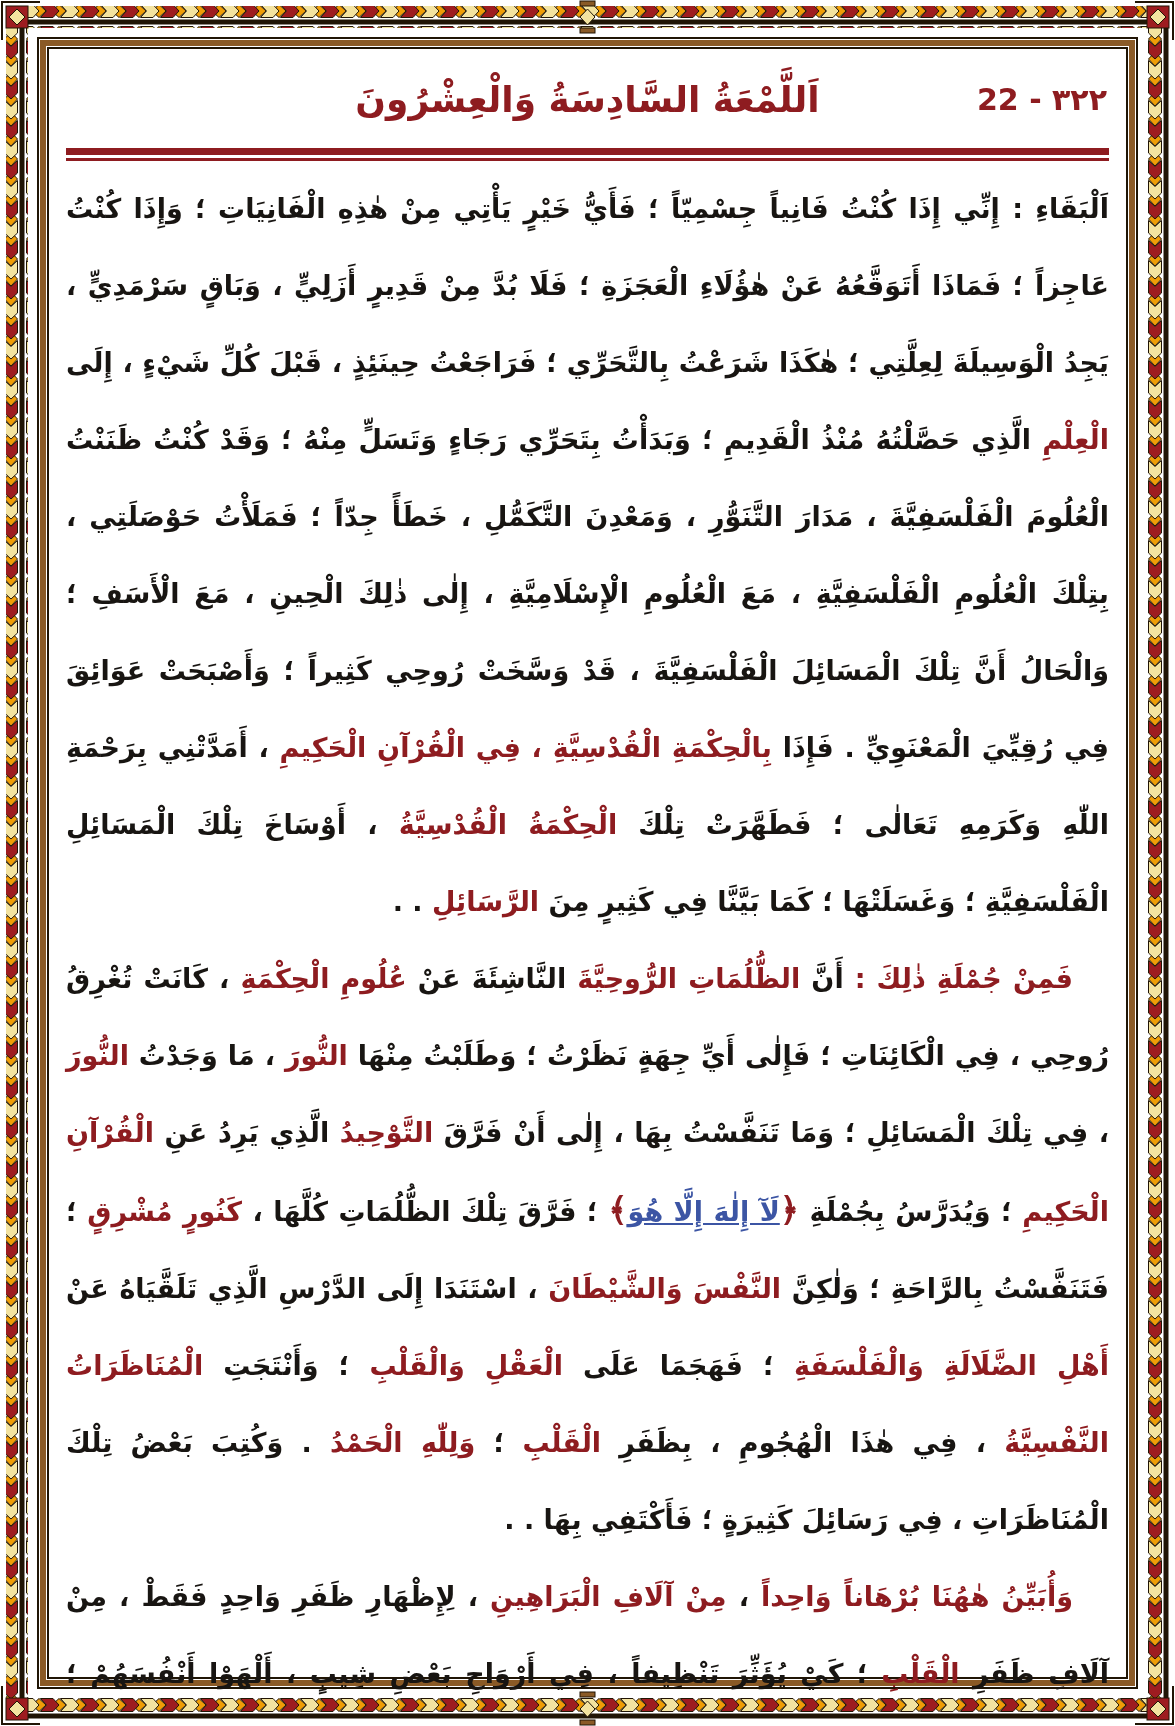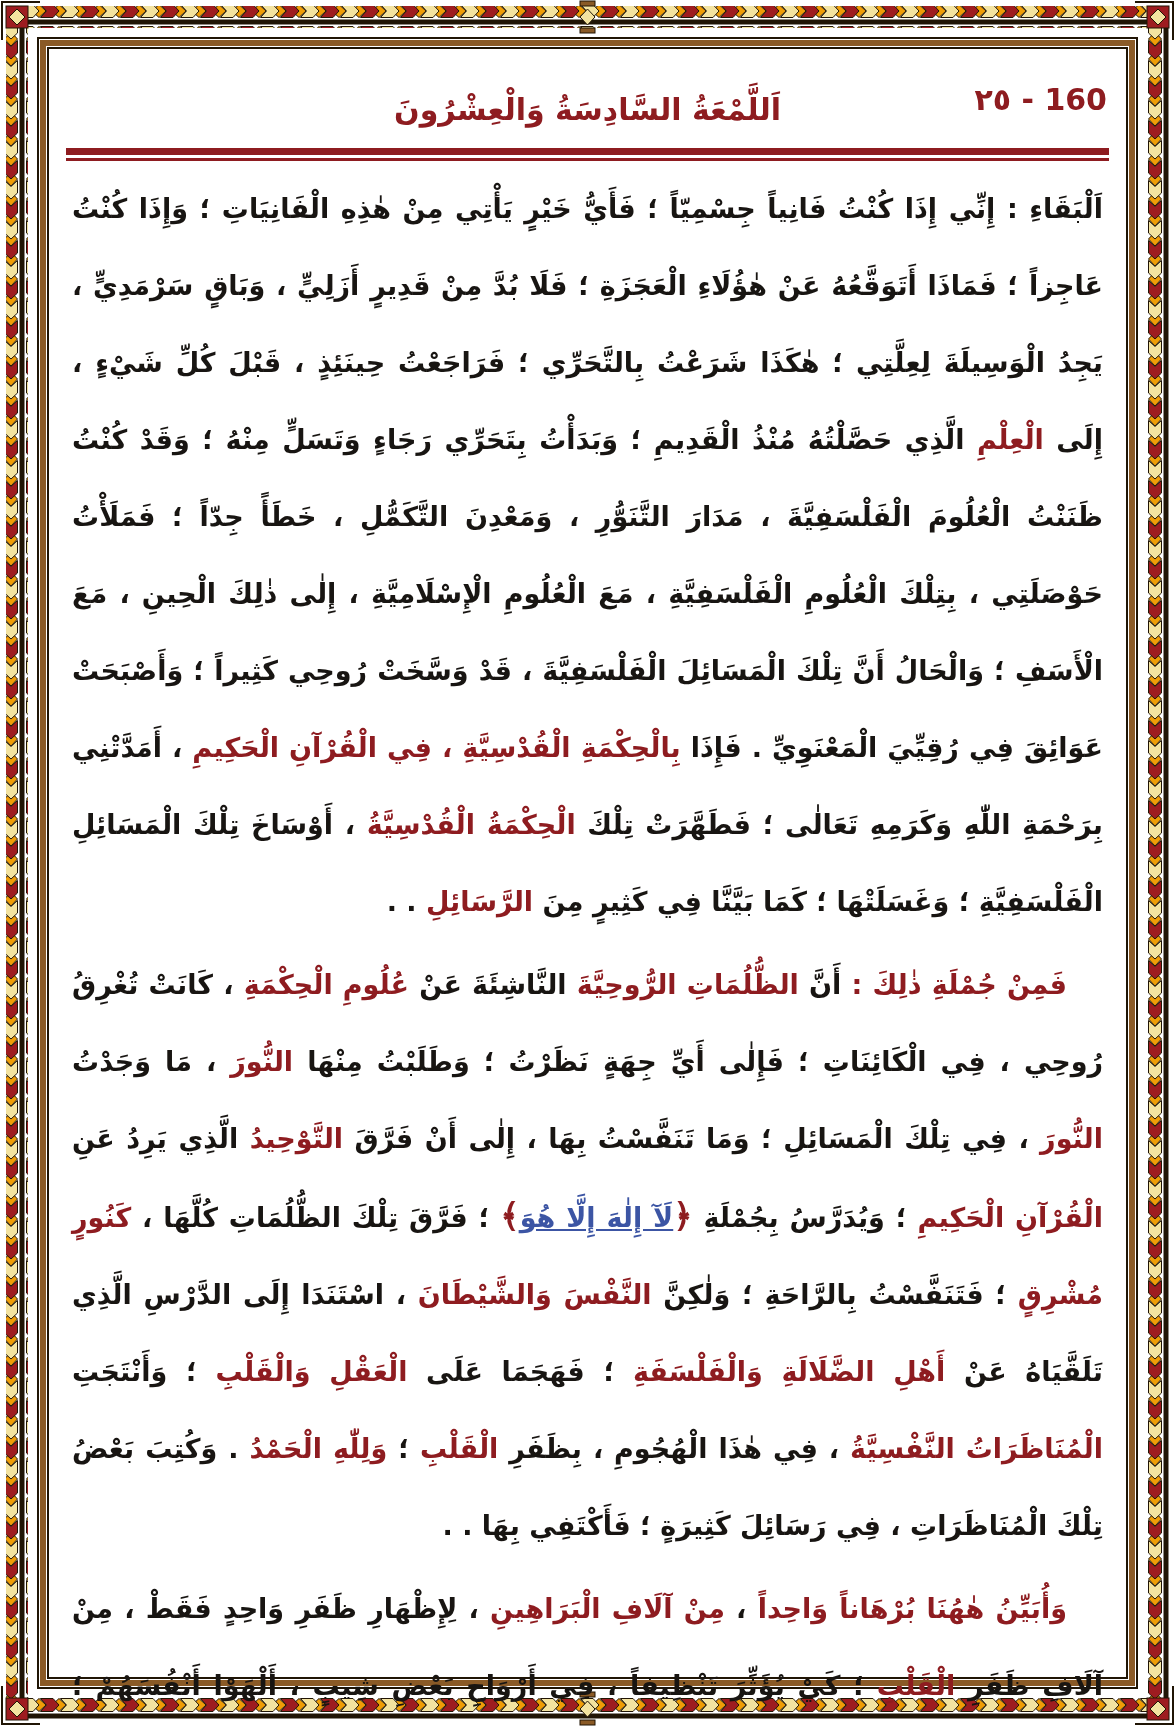--- a/index.html
+++ b/index.html
@@ -27,34 +27,34 @@
     position:absolute;inset:50px;
     padding:26px 16px 0 16px;
     direction:rtl;
   }
   .header{position:relative;height:58px;}
   .page-number{
     position:absolute;top:6px;right:2px;
     color:var(--maroon);font-weight:bold;font-size:30px;letter-spacing:1px;
   }
   .page-title{
-    position:absolute;top:16px;left:50%;transform:translateX(-50%);
-    color:var(--maroon);font-weight:bold;font-size:30px;white-space:nowrap;
+    position:absolute;top:3px;left:50%;transform:translateX(-50%);
+    color:var(--maroon);font-weight:bold;font-size:36px;white-space:nowrap;
   }
   .rule{margin-top:14px;}
   .rule-top{height:7px;background:var(--maroon);}
   .rule-bottom{height:3px;background:var(--maroon);margin-top:3px;}
   .body-text{
     margin-top:9px;
     color:var(--ink);
     font-size:27px;font-weight:bold;
     line-height:77px;
     text-align:justify;
   }
-  .para{margin:6px;}
+  .para{margin:0;}
   .para.indent{text-indent:36px;}
   .seg-ink{color:var(--ink);}
   .seg-maroon{color:var(--maroon);}
   .seg-blue{color:var(--blue);text-decoration:underline;}
   .seg-bracket{color:var(--maroon);font-size:33px;}
 </style>
 </head>
 <body>
 
 <div class="page">
@@ -127,21 +127,21 @@
 
     <g>
       <rect class="hairline" x="38" y="38" width="1099" height="1650"></rect>
       <rect class="brownband" x="43" y="43" width="1089" height="1640"></rect>
       <rect class="hairline" x="48" y="48" width="1079" height="1630"></rect>
     </g>
   </svg>
 
   <div class="content">
     <div class="header">
-      <div class="page-number">160 - ٢٥</div>
+      <div class="page-number">٣٢٢ - 22</div>
       <div class="page-title">اَللَّمْعَةُ السَّادِسَةُ وَالْعِشْرُونَ</div>
     </div>
     <div class="rule">
       <div class="rule-top"></div>
       <div class="rule-bottom"></div>
     </div>
     <div class="body-text" lang="ar" dir="rtl">
         <p class="para"><span class="seg-ink">اَلْبَقَاءِ : إِنِّي إِذَا كُنْتُ فَانِياً جِسْمِيّاً ؛ فَأَيُّ خَيْرٍ يَأْتِي مِنْ هٰذِهِ الْفَانِيَاتِ ؛ وَإِذَا كُنْتُ عَاجِزاً ؛ فَمَاذَا أَتَوَقَّعُهُ عَنْ هٰؤُلَاءِ الْعَجَزَةِ ؛ فَلَا بُدَّ مِنْ قَدِيرٍ أَزَلِيٍّ ، وَبَاقٍ سَرْمَدِيٍّ ، يَجِدُ الْوَسِيلَةَ لِعِلَّتِي ؛ هٰكَذَا شَرَعْتُ بِالتَّحَرِّي ؛ فَرَاجَعْتُ حِينَئِذٍ ، قَبْلَ كُلِّ شَيْءٍ ، إِلَى </span><span class="seg-maroon">الْعِلْمِ</span><span class="seg-ink"> الَّذِي حَصَّلْتُهُ مُنْذُ الْقَدِيمِ ؛ وَبَدَأْتُ بِتَحَرِّي رَجَاءٍ وَتَسَلٍّ مِنْهُ ؛ وَقَدْ كُنْتُ ظَنَنْتُ الْعُلُومَ الْفَلْسَفِيَّةَ ، مَدَارَ التَّنَوُّرِ ، وَمَعْدِنَ التَّكَمُّلِ ، خَطَأً جِدّاً ؛ فَمَلَأْتُ حَوْصَلَتِي ، بِتِلْكَ الْعُلُومِ الْفَلْسَفِيَّةِ ، مَعَ الْعُلُومِ الْإِسْلَامِيَّةِ ، إِلٰى ذٰلِكَ الْحِينِ ، مَعَ الْأَسَفِ ؛ وَالْحَالُ أَنَّ تِلْكَ الْمَسَائِلَ الْفَلْسَفِيَّةَ ، قَدْ وَسَّخَتْ رُوحِي كَثِيراً ؛ وَأَصْبَحَتْ عَوَائِقَ فِي رُقِيِّيَ الْمَعْنَوِيِّ . فَإِذَا </span><span class="seg-maroon">بِالْحِكْمَةِ الْقُدْسِيَّةِ ، فِي الْقُرْآنِ الْحَكِيمِ</span><span class="seg-ink"> ، أَمَدَّتْنِي بِرَحْمَةِ اللّٰهِ وَكَرَمِهِ تَعَالٰى ؛ فَطَهَّرَتْ تِلْكَ </span><span class="seg-maroon">الْحِكْمَةُ الْقُدْسِيَّةُ</span><span class="seg-ink"> ، أَوْسَاخَ تِلْكَ الْمَسَائِلِ الْفَلْسَفِيَّةِ ؛ وَغَسَلَتْهَا ؛ كَمَا بَيَّنَّا فِي كَثِيرٍ مِنَ </span><span class="seg-maroon">الرَّسَائِلِ</span><span class="seg-ink"> . .</span></p>
         <p class="para indent"><span class="seg-maroon">فَمِنْ جُمْلَةِ ذٰلِكَ :</span><span class="seg-ink"> أَنَّ </span><span class="seg-maroon">الظُّلُمَاتِ الرُّوحِيَّةَ</span><span class="seg-ink"> النَّاشِئَةَ عَنْ </span><span class="seg-maroon">عُلُومِ الْحِكْمَةِ</span><span class="seg-ink"> ، كَانَتْ تُغْرِقُ رُوحِي ، فِي الْكَائِنَاتِ ؛ فَإِلٰى أَيِّ جِهَةٍ نَظَرْتُ ؛ وَطَلَبْتُ مِنْهَا </span><span class="seg-maroon">النُّورَ</span><span class="seg-ink"> ، مَا وَجَدْتُ </span><span class="seg-maroon">النُّورَ</span><span class="seg-ink"> ، فِي تِلْكَ الْمَسَائِلِ ؛ وَمَا تَنَفَّسْتُ بِهَا ، إِلٰى أَنْ فَرَّقَ </span><span class="seg-maroon">التَّوْحِيدُ</span><span class="seg-ink"> الَّذِي يَرِدُ عَنِ </span><span class="seg-maroon">الْقُرْآنِ الْحَكِيمِ</span><span class="seg-ink"> ؛ وَيُدَرَّسُ بِجُمْلَةِ </span><span class="seg-bracket">﴿</span><span class="seg-blue">لَآ إِلٰهَ إِلَّا هُوَ</span><span class="seg-bracket">﴾</span><span class="seg-ink"> ؛ فَرَّقَ تِلْكَ الظُّلُمَاتِ كُلَّهَا ، </span><span class="seg-maroon">كَنُورٍ مُشْرِقٍ</span><span class="seg-ink"> ؛ فَتَنَفَّسْتُ بِالرَّاحَةِ ؛ وَلٰكِنَّ </span><span class="seg-maroon">النَّفْسَ وَالشَّيْطَانَ</span><span class="seg-ink"> ، اسْتَنَدَا إِلَى الدَّرْسِ الَّذِي تَلَقَّيَاهُ عَنْ </span><span class="seg-maroon">أَهْلِ الضَّلَالَةِ وَالْفَلْسَفَةِ</span><span class="seg-ink"> ؛ فَهَجَمَا عَلَى </span><span class="seg-maroon">الْعَقْلِ وَالْقَلْبِ</span><span class="seg-ink"> ؛ وَأَنْتَجَتِ </span><span class="seg-maroon">الْمُنَاظَرَاتُ النَّفْسِيَّةُ</span><span class="seg-ink"> ، فِي هٰذَا الْهُجُومِ ، بِظَفَرِ </span><span class="seg-maroon">الْقَلْبِ</span><span class="seg-ink"> ؛ </span><span class="seg-maroon">وَلِلّٰهِ الْحَمْدُ</span><span class="seg-ink"> . وَكُتِبَ بَعْضُ تِلْكَ الْمُنَاظَرَاتِ ، فِي رَسَائِلَ كَثِيرَةٍ ؛ فَأَكْتَفِي بِهَا . .</span></p>
         <p class="para indent"><span class="seg-maroon">وَأُبَيِّنُ هٰهُنَا بُرْهَاناً وَاحِداً</span><span class="seg-ink"> ، </span><span class="seg-maroon">مِنْ آلَافِ الْبَرَاهِينِ</span><span class="seg-ink"> ، لِإِظْهَارِ ظَفَرِ وَاحِدٍ فَقَطْ ، مِنْ آلَافِ ظَفَرِ </span><span class="seg-maroon">الْقَلْبِ</span><span class="seg-ink"> ؛ كَيْ يُؤَثِّرَ تَنْظِيفاً ، فِي أَرْوَاحِ بَعْضِ شِيبٍ ، أَلْهَوْا أَنْفُسَهُمْ ؛ وَأَمْرَضُوا قُلُوبَهُمْ ؛ وَأَوْسَخُوا أَرْوَاحَهُمْ ، فِي شَبَابِهِمْ ، بِمَسَائِلَ بَعْضُهَا ضَلَالٌ ؛ وَبَعْضُهَا عَبَثٌ ، يُطْلَقُ عَلَيْهَا اسْمُ </span></p>

